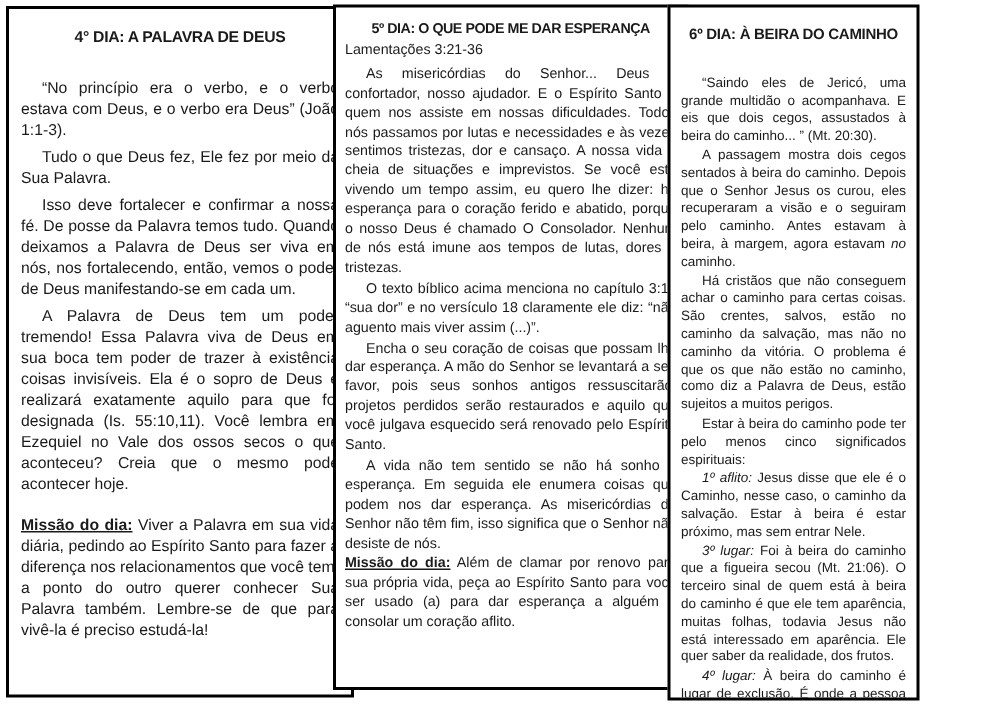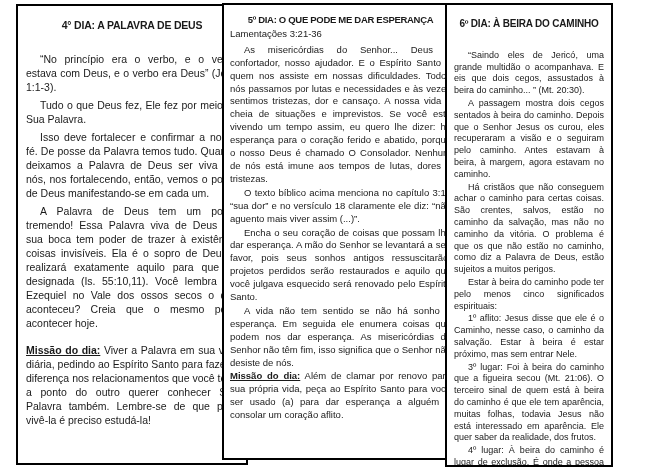--- a/index.html
+++ b/index.html
@@ -25,24 +25,24 @@
     text-align:left;
     text-indent:0;
   }
   .body p{
     margin:0;
     text-align:justify;
   }
   .body p.indent{ text-indent:14px; }
   .body p.space-before{ margin-top:12px; }
   .b{ font-weight:bold;text-decoration:underline; }
-  .i{ }
+  .i{ font-style:italic; }
 
   
-  .p1{ left:16px; top:4px; width:232px; height:461px; padding:6px 8px; font-size:10.5px; line-height:14px; }
+  .p1{ left:4px; top:4px; width:232px; height:461px; padding:6px 8px; font-size:10.5px; line-height:14px; }
   .p1 .title{ font-size:10.5px; letter-spacing:-0.2px; margin:6px 0 20px; }
   .p1 .body p + p{ margin-top:4px; }
   .p1 .body p.space-before{ margin-top:13px; }
 
   
   .p2{ left:222px; top:3px; width:237px; height:457px; padding:5px 6px; font-size:9.5px; line-height:12.9px; }
   .p2 .title{ font-size:9.5px; letter-spacing:-0.3px; margin:4px 0 1px; }
   .p2 .subtitle{ font-size:9.5px; margin:0 0 3px; }
   .p2 .body p + p{ margin-top:1px; }
 

